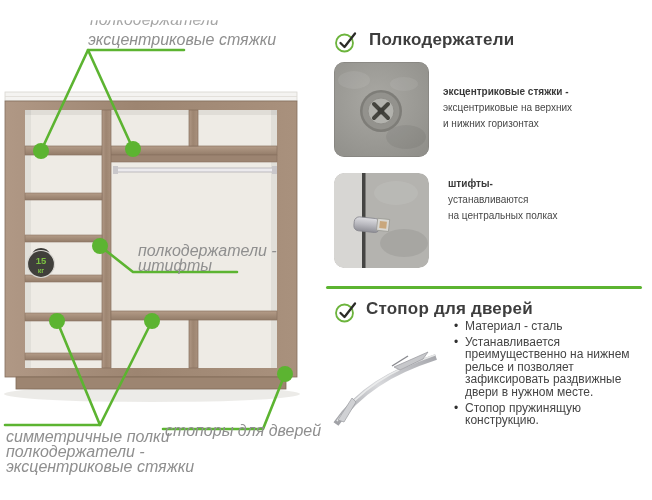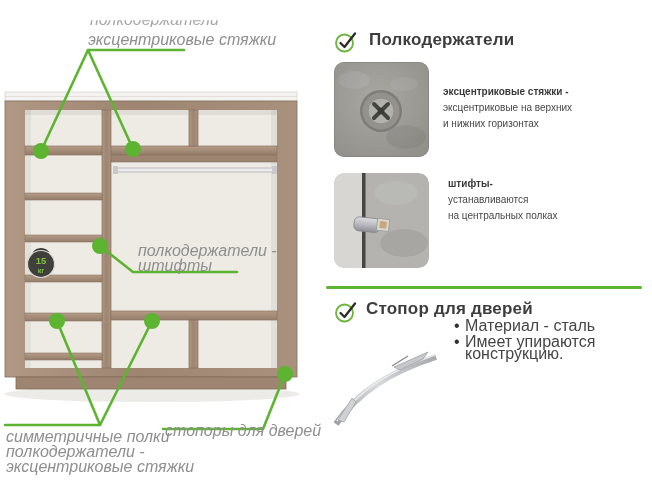--- a/index.html
+++ b/index.html
@@ -26,21 +26,21 @@
   
   .sec-title{position:absolute;font-size:17px;font-weight:bold;color:var(--text-dark);letter-spacing:.2px;}
   .check{position:absolute;}
   .photo{position:absolute;width:95px;height:95px;border-radius:10px;overflow:hidden;}
   .caption{position:absolute;font-size:10px;line-height:16px;color:var(--text-body);}
   .caption .term{font-weight:bold;color:#3a3a3a;}
   .caption .desc{white-space:pre-line;}
   .divider{position:absolute;left:326px;top:286px;width:316px;height:3px;
     background:var(--accent-green);border-radius:2px;}
   .bullets{position:absolute;left:452px;top:320px;width:200px;list-style:none;}
-  .bullets li{position:relative;font-size:16px;line-height:12.6px;color:#454545;
+  .bullets li{position:relative;font-size:12px;line-height:12.6px;color:#454545;
     padding-left:13px;margin-bottom:3px;}
   .bullets li::before{content:"•";position:absolute;left:2px;top:0;color:#2f2f2f;}
 </style>
 </head>
 <body>
 
 <div class="stage">
 
   <svg class="overlay" style="left:0;top:88px" width="312" height="322" viewBox="0 0 312 322">
     <defs>
@@ -201,16 +201,17 @@
     </defs>
     <path d="M8 88 C30 56 62 36 108 21" fill="none" stroke="url(#steel)" stroke-width="6"></path>
     <path d="M9 85 C31 54 63 34 107 19" fill="none" stroke="#eceded" stroke-width="1.6" opacity="0.9"></path>
     <path d="M66 31 L100 16 L95 23 L72 34 Z" fill="#c7c8cb" stroke="#96979c" stroke-width="0.7"></path>
     <path d="M64 30 L80 20" stroke="#88898e" stroke-width="1.4"></path>
     <path d="M10 84 L24 62 L28 66 L16 86 Z" fill="#d0d1d4" stroke="#9b9ca1" stroke-width="0.7"></path>
   </svg>
 
   <ul class="bullets">
     <li>Материал - сталь</li>
-    <li>Имеет упираются конструкцию.</li>
+    <li>Устанавливается преимущественно на нижнем рельсе и позволяет зафиксировать раздвижные двери в нужном месте.</li>
+    <li>Стопор пружинящую конструкцию.</li>
   </ul>
 
 </div>
 
 </body></html>

